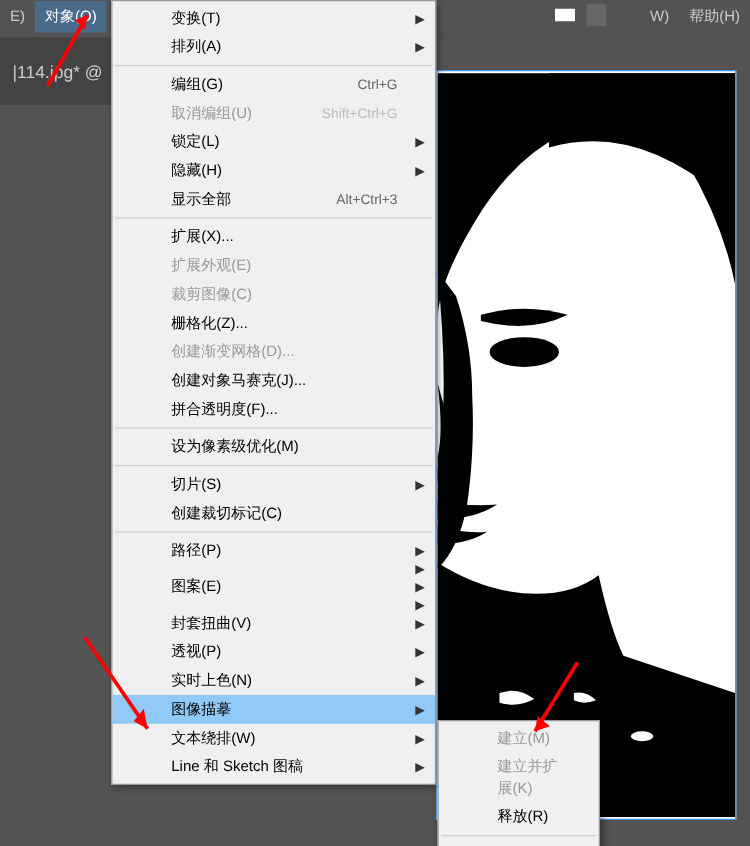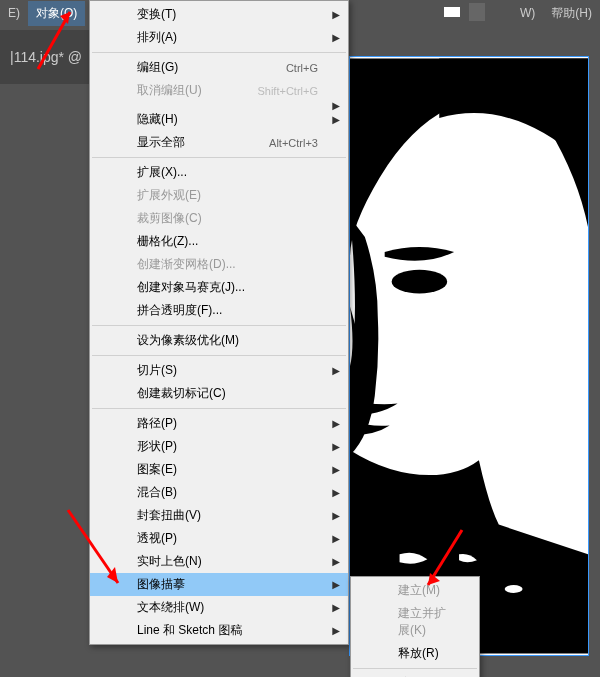--- a/index.html
+++ b/index.html
@@ -82,20 +82,21 @@
     <div class="separator"></div>
     <div class="menu-item">
       <span class="label">编组(G)</span>
       <span class="shortcut">Ctrl+G</span>
     </div>
     <div class="menu-item disabled">
       <span class="label">取消编组(U)</span>
       <span class="shortcut">Shift+Ctrl+G</span>
     </div>
     <div class="menu-item">
+      <span class="label">锁定(L)</span>
       <span class="arrow">▶</span>
     </div>
     <div class="menu-item">
       <span class="label">隐藏(H)</span>
       <span class="arrow">▶</span>
     </div>
     <div class="menu-item">
       <span class="label">显示全部</span>
       <span class="shortcut">Alt+Ctrl+3</span>
     </div>
@@ -132,29 +133,27 @@
     </div>
     <div class="menu-item">
       <span class="label">创建裁切标记(C)</span>
     </div>
     <div class="separator"></div>
     <div class="menu-item">
       <span class="label">路径(P)</span>
       <span class="arrow">▶</span>
     </div>
     <div class="menu-item">
-      <span class="label">形状(P)</span>
       <span class="arrow">▶</span>
     </div>
     <div class="menu-item">
       <span class="label">图案(E)</span>
       <span class="arrow">▶</span>
     </div>
     <div class="menu-item">
-      <span class="label">混合(B)</span>
       <span class="arrow">▶</span>
     </div>
     <div class="menu-item">
       <span class="label">封套扭曲(V)</span>
       <span class="arrow">▶</span>
     </div>
     <div class="menu-item">
       <span class="label">透视(P)</span>
       <span class="arrow">▶</span>
     </div>

